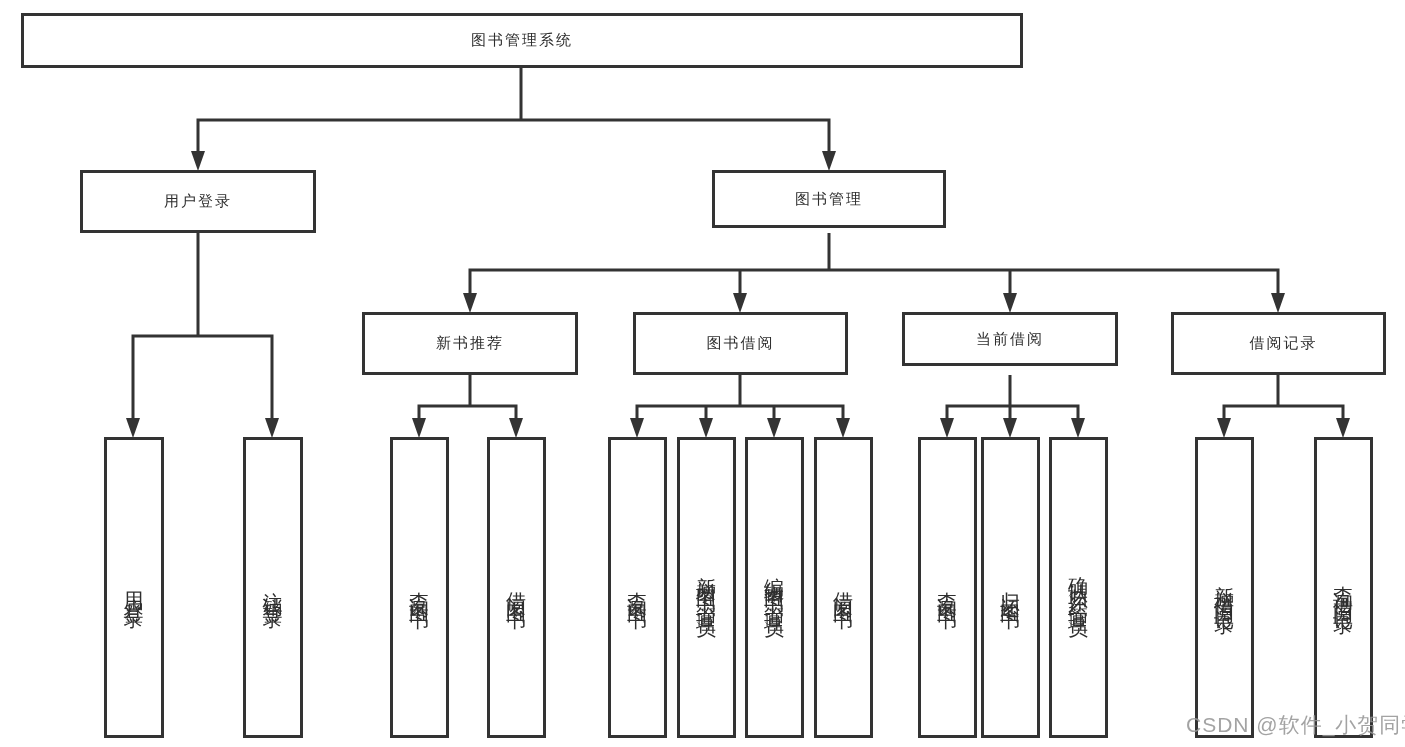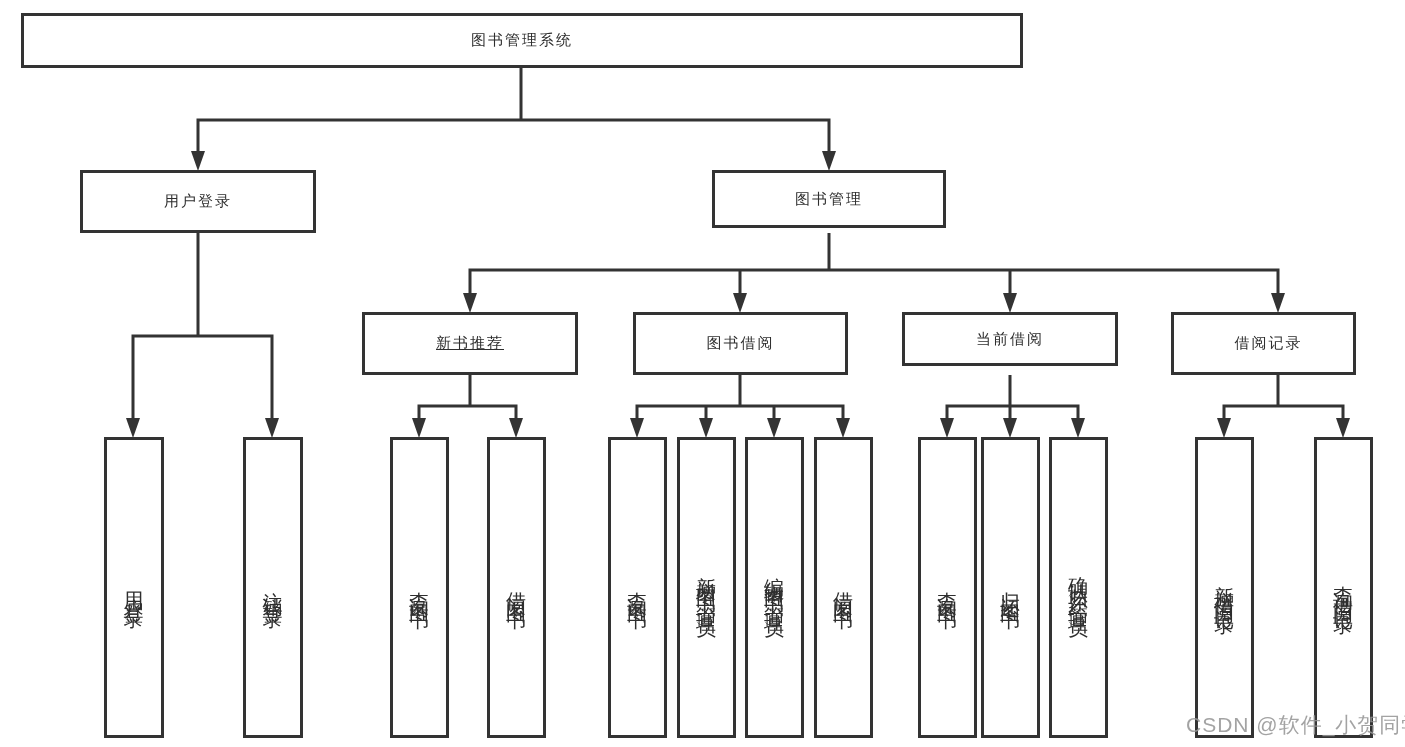--- a/index.html
+++ b/index.html
@@ -65,24 +65,24 @@
       <polygon points="1217,418 1231,418 1224,438"></polygon>
       <polygon points="1336,418 1350,418 1343,438"></polygon>
     </g>
   </svg>
 
   <div class="node h-node" style="left:21px;top:13px;width:1002px;height:55px;">图书管理系统</div>
 
   <div class="node h-node" style="left:80px;top:170px;width:236px;height:63px;">用户登录</div>
   <div class="node h-node" style="left:712px;top:170px;width:234px;height:58px;">图书管理</div>
 
-  <div class="node h-node" style="left:362px;top:312px;width:216px;height:63px;text-decoration:underline;">新书推荐</div>
+  <div class="node h-node" style="left:362px;top:312px;width:216px;height:63px;">新书推荐</div>
   <div class="node h-node" style="left:633px;top:312px;width:215px;height:63px;text-align:center;">图书借阅</div>
   <div class="node h-node" style="left:902px;top:312px;width:216px;height:54px;">当前借阅</div>
-  <div class="node h-node" style="left:1171px;top:312px;width:185px;height:63px;padding-left:10px;">借阅记录</div>
+  <div class="node h-node" style="left:1171px;top:312px;width:215px;height:63px;padding-left:10px;">借阅记录</div>
 
   <div class="node v-node" style="left:104px;top:437px;width:60px;height:301px;">
     <span>用户登录</span>
     </div>
   <div class="node v-node" style="left:243px;top:437px;width:60px;height:301px;">
     <span>注销登录</span>
     </div>
 
   <div class="node v-node" style="left:390px;top:437px;width:59px;height:301px;">
     <span>查询图书</span>

